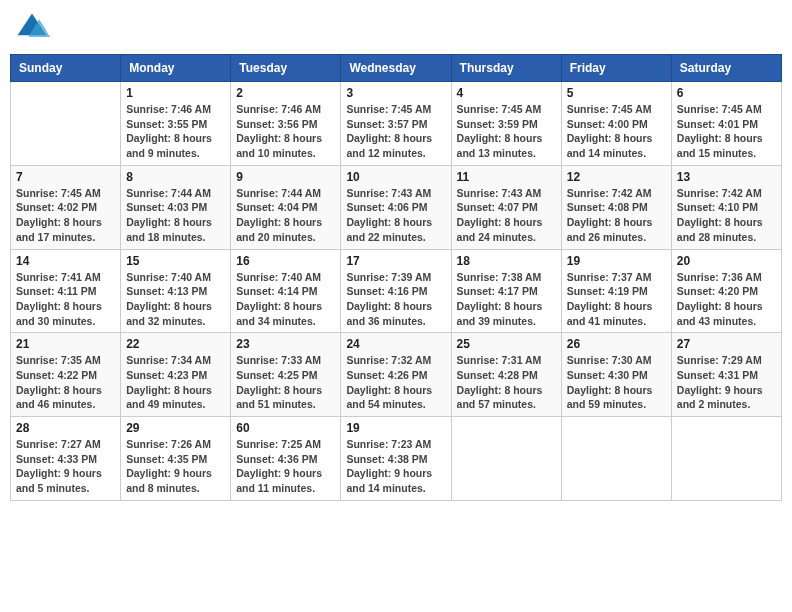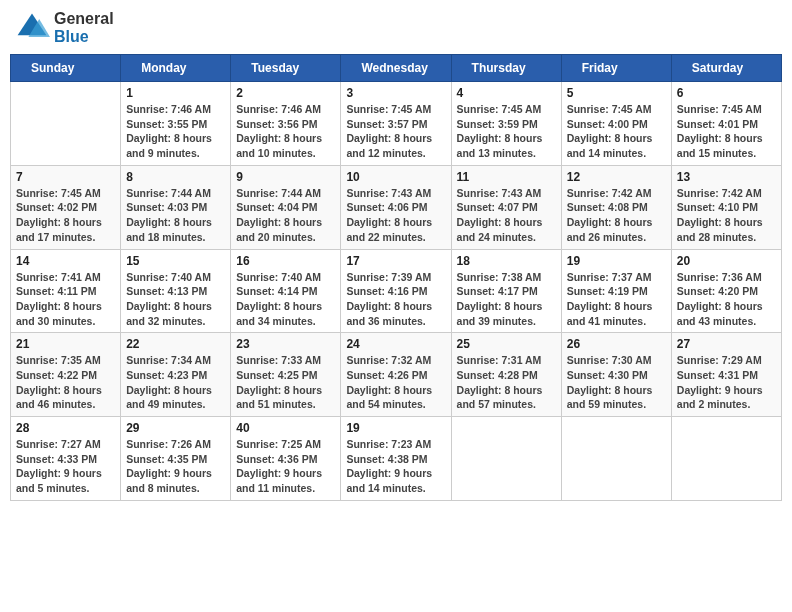--- a/index.html
+++ b/index.html
@@ -54,21 +54,21 @@
       color: #555;
     }
     .calendar {
       width: 100%;
       border-collapse: collapse;
       font-size: 11px;
     }
     .calendar thead th {
       background-color: #2a5eac;
       color: #fff;
-      padding: 6px 20px;
+      padding: 6px 8px;
       text-align: left;
       font-size: 12px;
       border: 1px solid #1e4a8a;
     }
     .calendar tbody td {
       vertical-align: top;
       padding: 4px 5px;
       border: 1px solid #ccc;
       width: 110px;
       min-height: 80px;
@@ -96,24 +96,20 @@
   </style>
 </head>
 <body>
 
 <div class="header-area">
   <div class="logo">
     <svg class="logo-icon" viewBox="0 0 40 40">
       <polygon points="20,4 36,28 4,28" fill="#1a6faf"></polygon>
       <polygon points="28,10 40,30 16,30" fill="#3a9fd6" opacity="0.7"></polygon>
     </svg>
-    <div class="logo-text">
-      <span class="logo-general">General</span>
-      <span class="logo-blue">Blue</span>
-    </div>
   </div>
   <div class="title-area">
   </div>
 </div>
 
 <table class="calendar">
   <thead>
     <tr>
     <th>Sunday</th>
         <th>Monday</th>
@@ -245,21 +241,21 @@
       <tr>
         <td>
           <span class="day-number">28</span>
           <div class="day-info">Sunrise: 7:27 AM<br>Sunset: 4:33 PM<br>Daylight: 9 hours and 5 minutes.</div>
         </td>
         <td>
           <span class="day-number">29</span>
           <div class="day-info">Sunrise: 7:26 AM<br>Sunset: 4:35 PM<br>Daylight: 9 hours and 8 minutes.</div>
         </td>
         <td>
-          <span class="day-number">40</span>
+          <span class="day-number">60</span>
           <div class="day-info">Sunrise: 7:25 AM<br>Sunset: 4:36 PM<br>Daylight: 9 hours and 11 minutes.</div>
         </td>
         <td>
           <span class="day-number">19</span>
           <div class="day-info">Sunrise: 7:23 AM<br>Sunset: 4:38 PM<br>Daylight: 9 hours and 14 minutes.</div>
         </td>
         <td class="empty-cell"></td>
         <td class="empty-cell"></td>
         <td class="empty-cell"></td>
       </tr>

